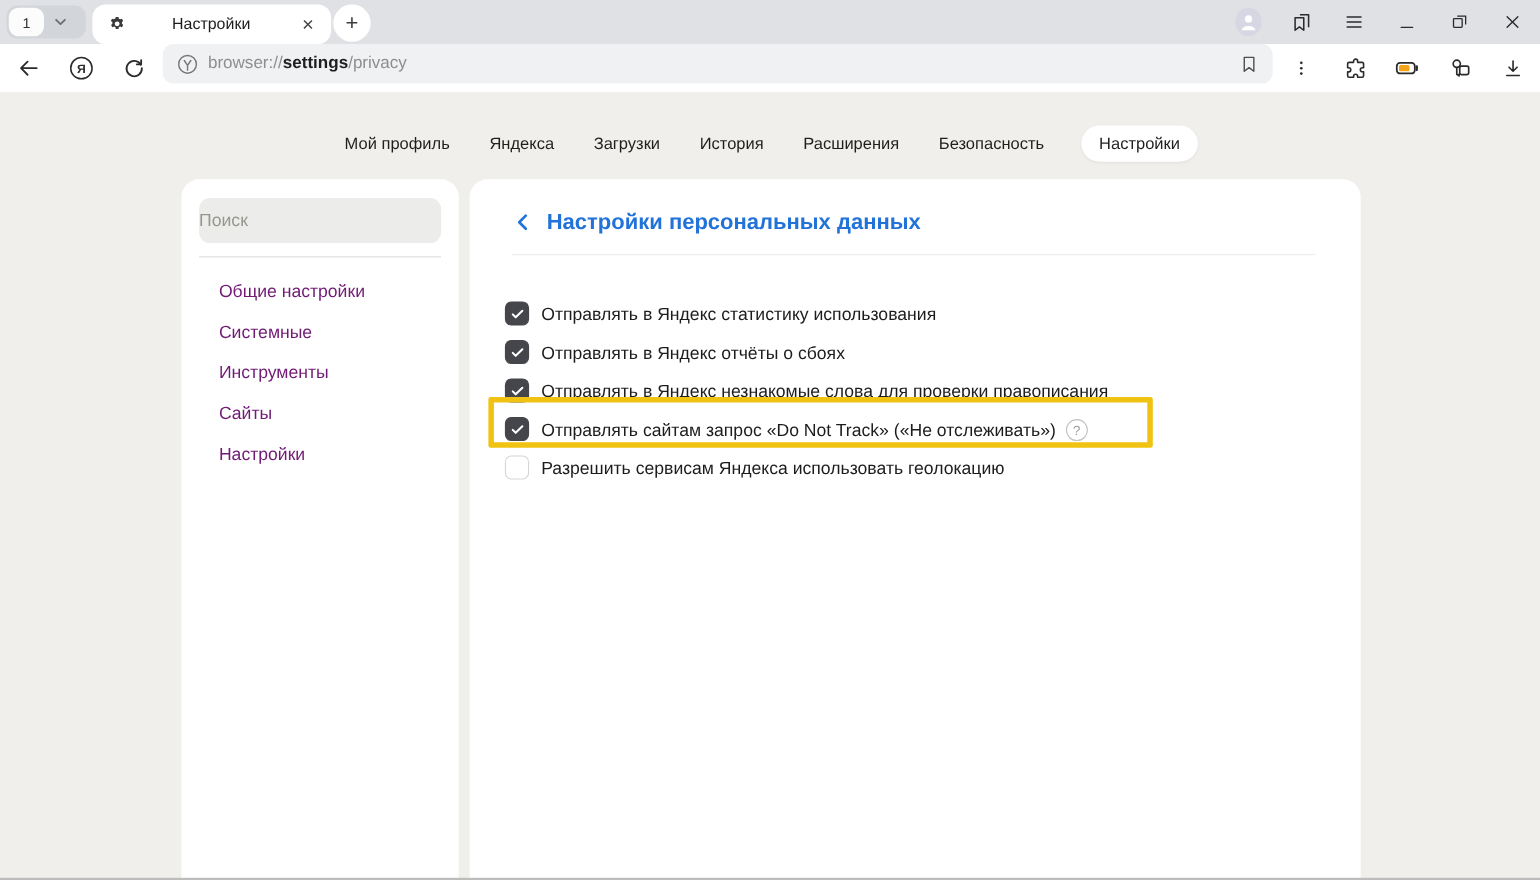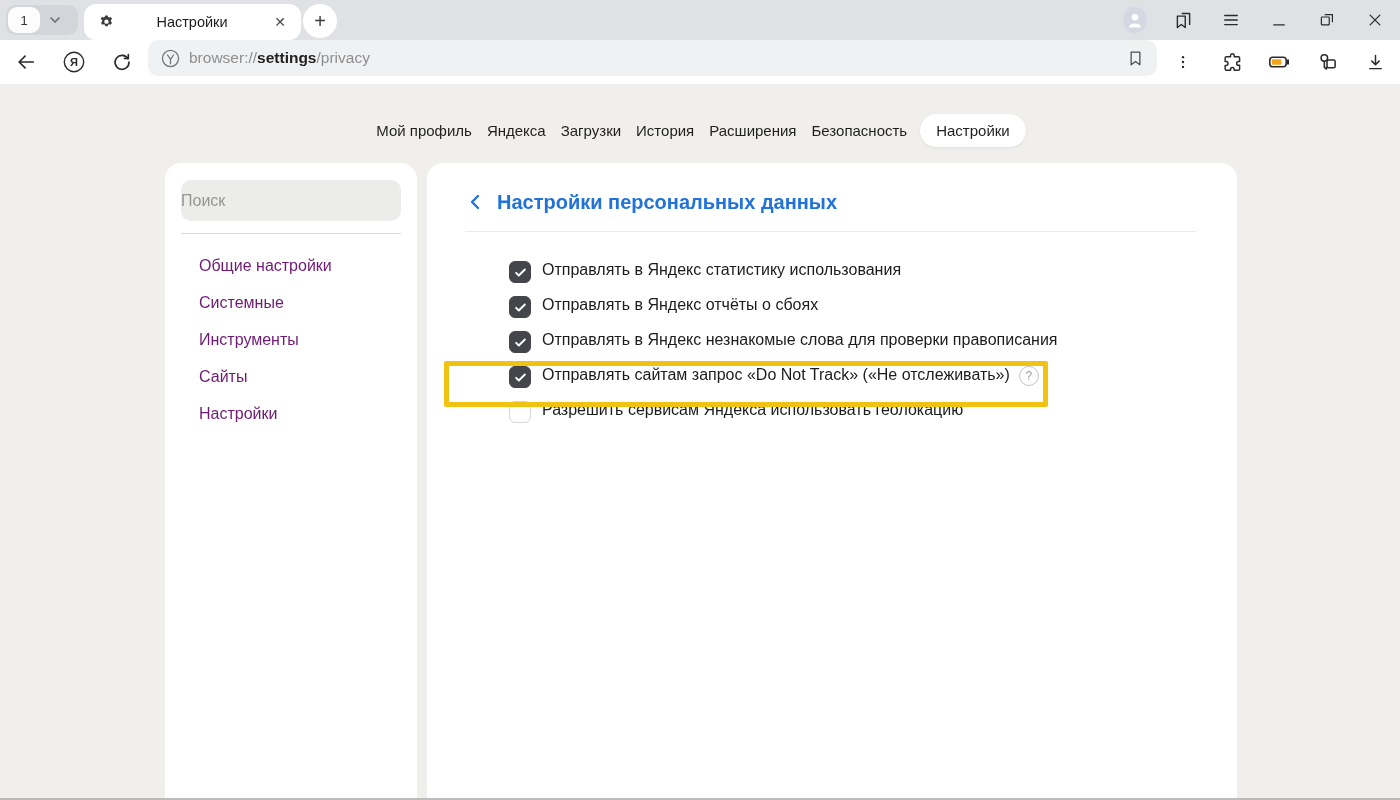--- a/index.html
+++ b/index.html
@@ -38,39 +38,39 @@
   .nav-btn{position:absolute;top:10px;width:24px;height:24px;border:none;background:transparent;display:flex;align-items:center;justify-content:center;cursor:pointer;color:#2b2b2b;padding:0;}
   .addressbar{position:absolute;left:148px;top:0;width:1009px;height:36px;background:var(--addr-bg);border-radius:10px;display:flex;align-items:center;padding:0 12px;}
   .protect{display:flex;align-items:center;margin-right:8px;color:#707070;}
   .url{font-size:15.5px;color:var(--gray-text);white-space:nowrap;flex:1;}
   .url b{color:#1f1f1f;font-weight:700;}
   .addr-bookmark{margin-left:auto;border:none;background:transparent;color:#4d4d4d;display:flex;cursor:pointer;padding:0;}
   .tb2-right{position:absolute;right:13px;top:0;height:44px;display:flex;align-items:center;gap:24px;}
 
   
   .content{position:absolute;left:0;top:84px;width:1400px;height:716px;background:var(--page-bg);}
-  .navrow{position:absolute;left:0;top:30px;width:1400px;display:flex;justify-content:center;align-items:center;gap:11px;}
+  .navrow{position:absolute;left:0;top:30px;width:1400px;display:flex;justify-content:center;align-items:center;gap:32px;}
   .navtab{border:none;background:transparent;font-size:15px;color:#1f1f1f;padding:8px 2px;border-radius:17px;cursor:pointer;font-family:inherit;}
   .navtab.active{background:#fff;padding:8px 16px;box-shadow:0 1px 3px rgba(0,0,0,.07);}
 
   .panel{position:absolute;top:79px;background:#fff;border-radius:16px 16px 0 0;}
   .sidebar{left:165px;width:252px;height:637px;}
   .searchbox{position:absolute;left:16px;top:17px;width:220px;height:41px;background:#ececea;border:none;border-radius:10px;padding:0 0;font-size:16px;font-family:inherit;color:#333;}
   .searchbox::placeholder{color:#96968f;}
   .side-divider{position:absolute;left:16px;top:70px;width:220px;height:1px;background:#dcdcd9;}
   .side-items{position:absolute;left:34px;top:84px;}
   .side-item{display:block;height:37px;line-height:37px;font-size:16px;color:#701a75;background:transparent;border:none;cursor:pointer;font-family:inherit;text-align:left;padding:0;}
 
   .main{left:427px;width:810px;height:637px;}
   .back-btn{position:absolute;left:36px;top:27px;width:24px;height:24px;border:none;background:transparent;color:var(--accent-blue);display:flex;align-items:center;justify-content:center;cursor:pointer;padding:0;}
   .main-title{position:absolute;left:70px;top:28px;font-size:20px;font-weight:700;color:var(--accent-blue);}
   .main-divider{position:absolute;left:38px;top:68px;width:731px;height:1px;background:#eaeae7;}
 
   .rows{position:absolute;left:0;top:98px;width:810px;}
-  .cb-row{display:flex;align-items:flex-start;height:35px;padding-left:50px;cursor:pointer;margin-left:32px;}
+  .cb-row{display:flex;align-items:flex-end;height:35px;padding-left:32px;cursor:pointer;}
   .cb-box{width:22px;height:22px;border-radius:6px;margin-right:11px;flex:0 0 auto;background:#fff;border:1.6px solid #d6d6d3;display:flex;align-items:center;justify-content:center;}
   .cb-row.checked .cb-box{background:var(--checkbox-dark);border-color:var(--checkbox-dark);}
   .cb-box svg{display:none;}
   .cb-row.checked .cb-box svg{display:block;}
   .cb-label{font-size:16px;color:#1c1c1c;}
   .help{display:none;width:20px;height:20px;margin-left:9px;border:1.4px solid #c3c3c0;border-radius:50%;color:#9b9b98;font-size:12px;align-items:center;justify-content:center;background:transparent;cursor:pointer;padding:0;}
   .cb-row.has-help .help{display:flex;}
   .highlight-box{position:absolute;left:17px;width:604px;height:46px;border:5px solid var(--highlight-yellow);border-radius:2px;pointer-events:none;display:none;}
 
   .win-bottom{position:absolute;left:0;bottom:0;width:1400px;height:2px;background:#bcbcbc;}

